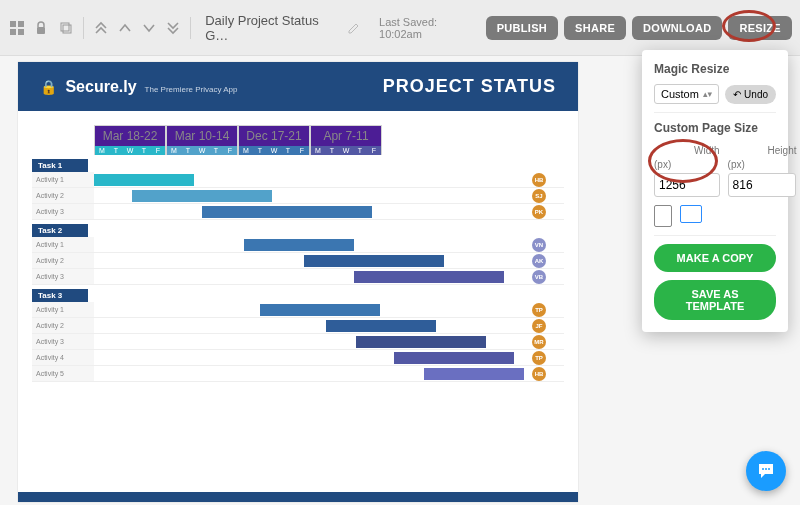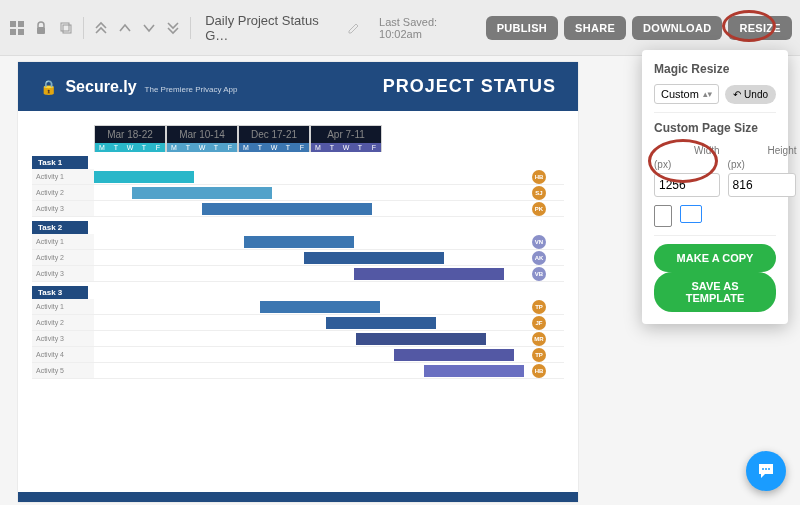--- a/index.html
+++ b/index.html
@@ -23,21 +23,21 @@
   .doc-header { background: #204a7f; color: #fff; display: flex; align-items: center; justify-content: space-between; padding: 14px 22px; }
   .brand { display: flex; align-items: baseline; gap: 8px; }
   .brand-lock { color: #e09b2d; font-size: 14px; }
   .brand-name { font-size: 16px; font-weight: 700; }
   .brand-tag { font-size: 8px; color: #c8d4e3; }
   .doc-title { font-size: 18px; font-weight: 800; letter-spacing: 1px; }
 
   .gantt { padding: 14px 14px 10px 14px; }
   .gantt-head { display: flex; margin-left: 62px; }
   .wk { width: 72px; border: 1px solid #d3d3d3; border-bottom: none; }
-  .wk-name { font-size: 10px; color: #888; text-align: center; padding: 3px 0; background: #0f172a; }
+  .wk-name { font-size: 12px; color: #888; text-align: center; padding: 3px 0; background: #4c1d95; }
   .wk-days { display: flex; }
   .wk-days span { flex: 1; font-size: 7px; text-align: center; color: #fff; padding: 1px 0; }
   .wk0 .wk-days span{background:#29b7c9}.wk1 .wk-days span{background:#52a2ca}.wk2 .wk-days span{background:#3b76b1}.wk3 .wk-days span{background:#2f5d99}.wk4 .wk-days span{background:#3c4f8c}.wk5 .wk-days span{background:#5358a4}
 
   .sect { background: #204a7f; color: #fff; font-size: 8px; font-weight: 700; padding: 2px 6px; width: 56px; margin-top: 4px; }
   .row { display: flex; align-items: center; height: 16px; border-bottom: 1px solid #eee; }
   .row-label { width: 62px; font-size: 7px; color: #888; background: #f6f6f6; padding: 0 4px; height:100%; display:flex; align-items:center; }
   .row-track { position: relative; width: 432px; height: 100%; }
   .bar { position: absolute; top: 2px; height: 12px; }
   .badge { width: 14px; height: 14px; border-radius: 50%; font-size: 6px; font-weight: 700; color: #fff; display: flex; align-items: center; justify-content: center; margin-left: 6px; }
@@ -52,21 +52,21 @@
   .undo { background: #d6d6d6; border-radius: 12px; padding: 4px 8px; font-size: 10px; cursor: pointer; }
   .divider { height: 1px; background: #eee; margin: 8px 0; }
   .dimrow { display: flex; gap: 8px; }
   .dimcol { flex: 1; position:relative; }
   .dimcol label { font-size: 10px; color: #777; margin-left: 40px; }
   .dimcol input { width: 100%; border: 1px solid #ccc; border-radius: 3px; padding: 4px 4px; font-size: 12px; margin-top: 2px; }
   .circ2 { position: absolute; border: 3px solid #b03a2e; border-radius: 50%; width: 70px; height: 44px; top: -4px; left: -6px; pointer-events:none;}
   .oricons { display: flex; gap: 8px; margin-top: 8px; }
   .ori { width: 18px; height: 22px; border: 1.5px solid #888; border-radius: 2px; cursor:pointer;}
   .ori.land { width: 22px; height: 18px; border-color: #2a8cff; }
-  .gbtn { background: #2bb448; color: #fff; font-size: 11px; font-weight: 700; padding: 8px; border-radius: 18px; text-align: center; cursor: pointer; }
+  .gbtn { background: #2bb448; color: #fff; font-size: 11px; font-weight: 700; padding: 8px; border-radius: 18px; text-align: center; margin-top: 8px; cursor: pointer; }
 
   .chat-bubble { position: absolute; bottom: 14px; right: 14px; width: 40px; height: 40px; border-radius: 50%; background: #1a9cff; display: flex; align-items: center; justify-content: center; color: #fff; box-shadow: 0 3px 8px rgba(0,0,0,.3); cursor:pointer;}
   svg { display:block; }
 </style>
 </head>
 <body>
 
 <div class="topbar">
   <span class="tb-icon">
       <svg width="14" height="14">

